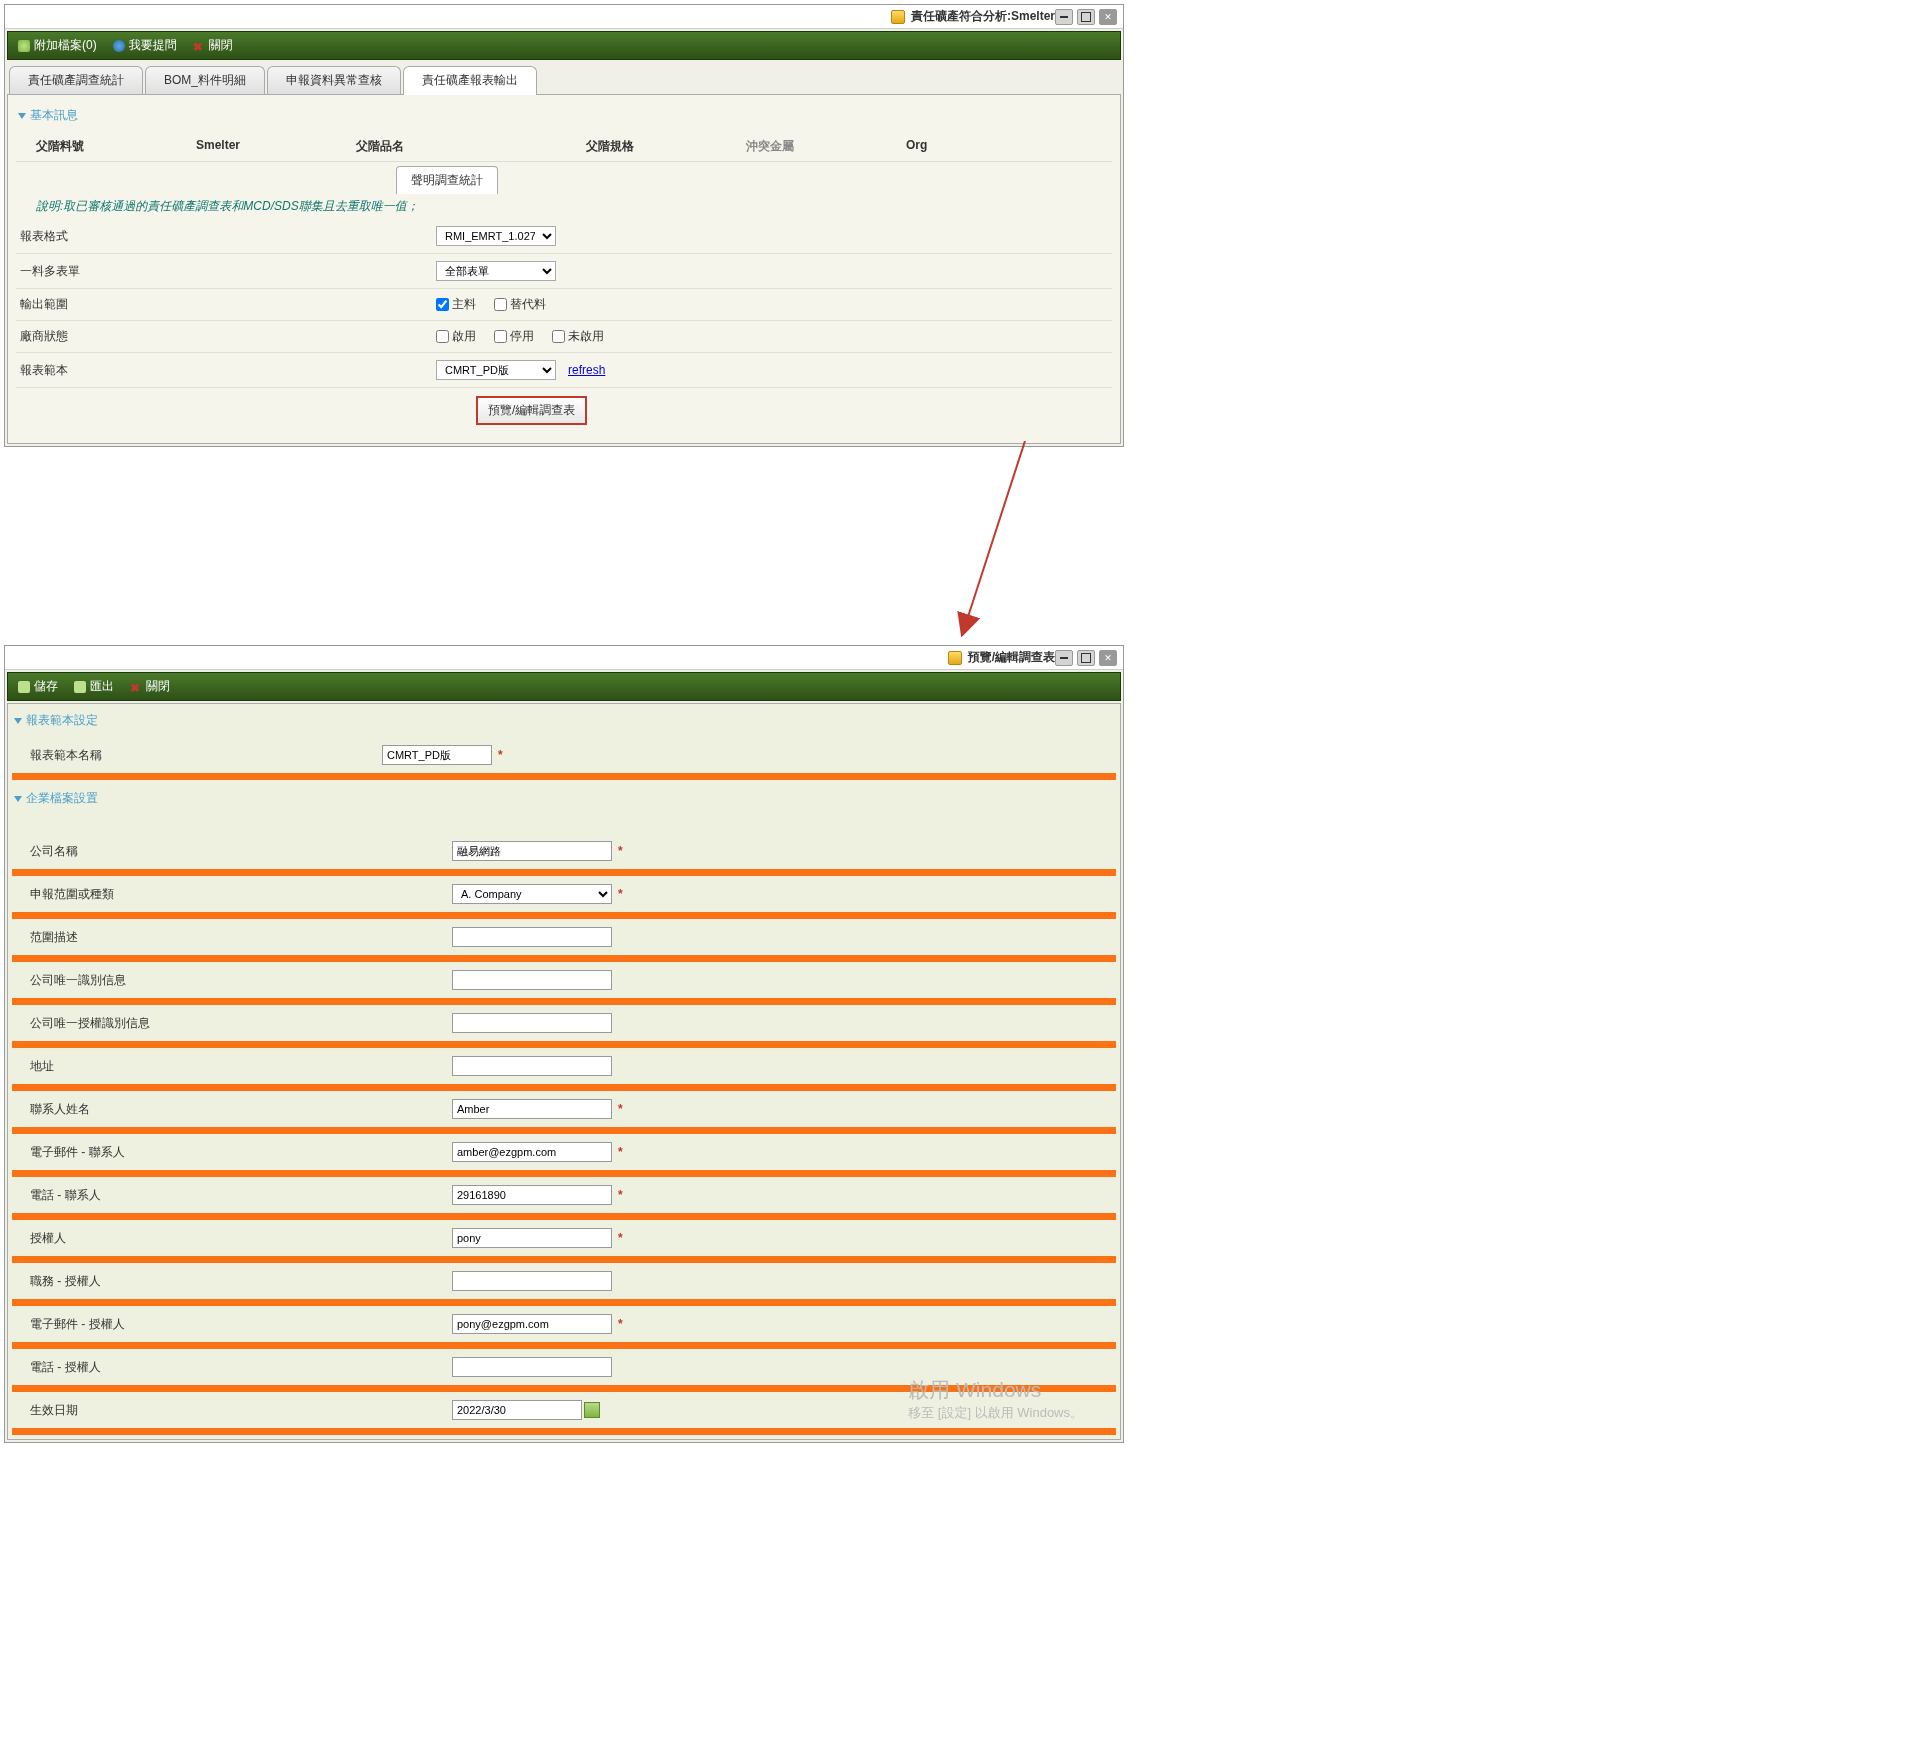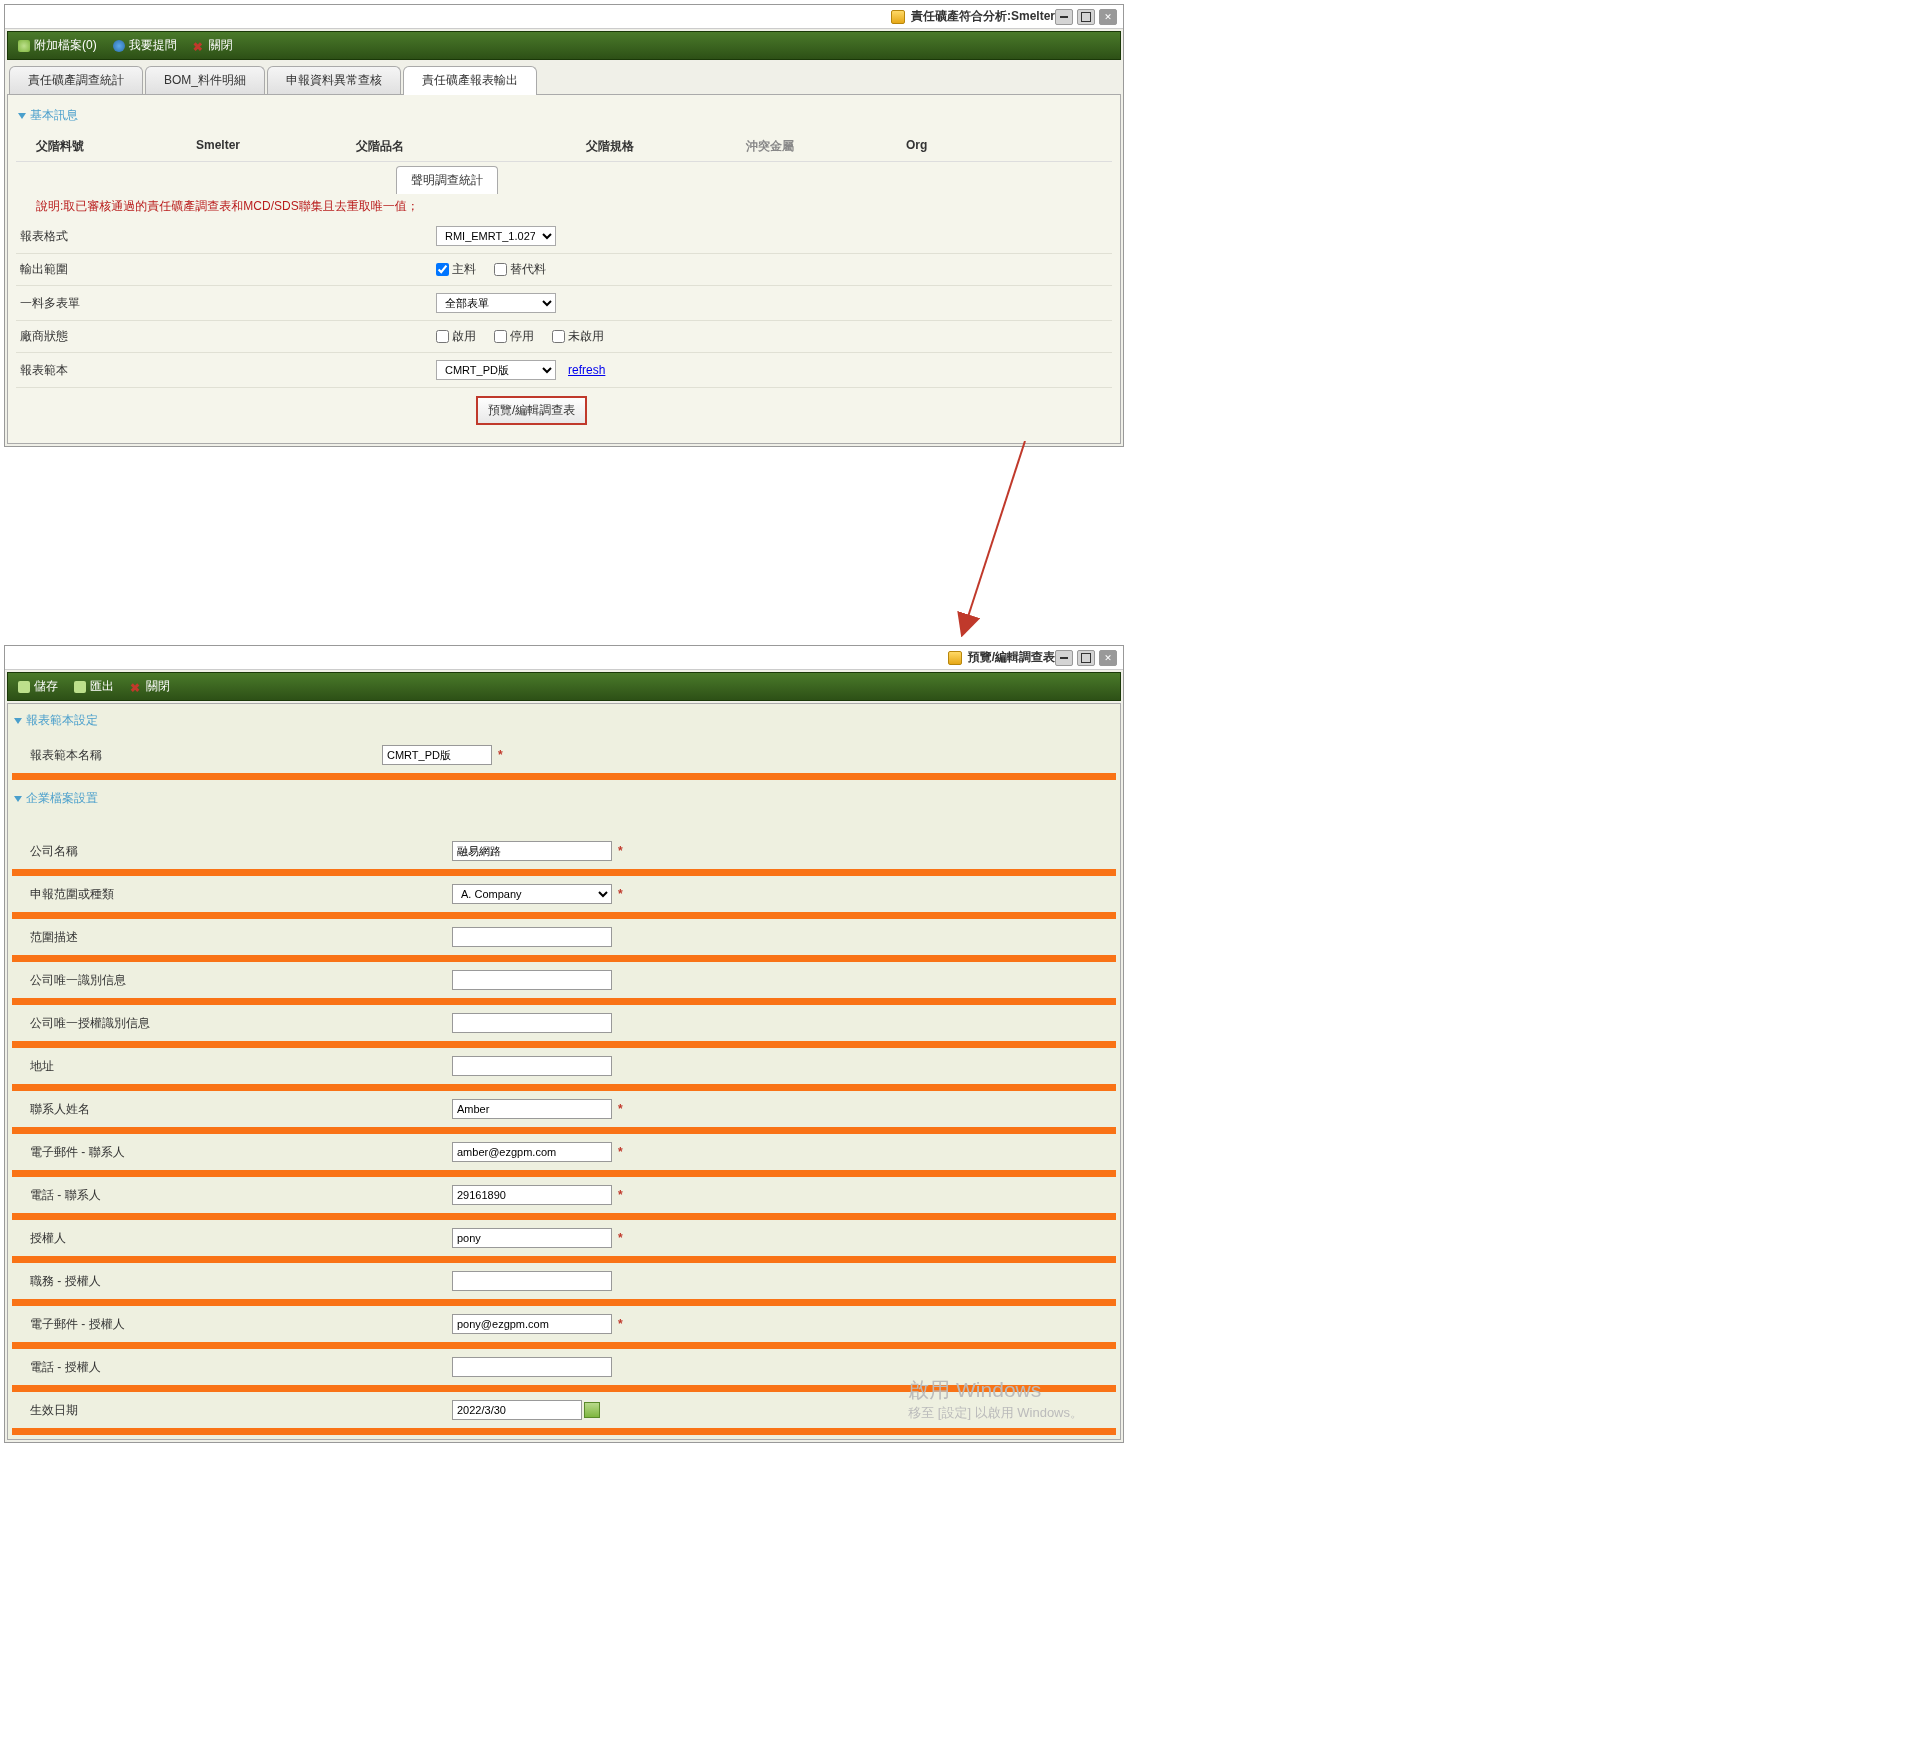--- a/index.html
+++ b/index.html
@@ -125,21 +125,21 @@
   display: inline-block;
   border: 1px solid #aaa;
   border-bottom: none;
   padding: 5px 14px;
   background: #fff;
   border-radius: 4px 4px 0 0;
   margin-left: 380px;
   margin-top: 4px;
 }
 
-.note { color: #b91c1c; padding: 4px 0 4px 20px; }
+.note { color: #0f766e; padding: 4px 0 4px 20px; font-style: italic; }
 
 .form-row {
   display: flex;
   align-items: center;
   padding: 7px 0;
   border-bottom: 1px solid #e0e0d4;
 }
 .form-row .lbl { width: 420px; padding-left: 4px; }
 .form-row .ctrl { flex: 1; display:flex; align-items:center; gap:6px; }
 .form-row input[type=text], .form-row select {
@@ -264,44 +264,44 @@
       <span>聲明調查統計</span>
     </div>
 
     <div class="note">說明:取已審核通過的責任礦產調查表和MCD/SDS聯集且去重取唯一值；</div>
 
     <div class="form-row">
       <div class="lbl">報表格式</div>
       <div class="ctrl">
         <select style="width:120px;">
           <option>RMI_EMRT_1.027_K.xlsx</option>
+        </select>
+      </div>
+    </div>
+
+    <div class="form-row">
+      <div class="lbl">一料多表單</div>
+      <div class="ctrl">
+        <select style="width:120px;">
+          <option>全部表單</option>
         </select>
       </div>
     </div>
 
     <div class="form-row">
       <div class="lbl">輸出範圍</div>
       <div class="ctrl">
         <span class="cb">
             <input type="checkbox" checked="" style="">
             <span>主料</span>
           </span>
         <span class="cb">
             <input type="checkbox" style="">
             <span>替代料</span>
           </span>
-      </div>
-    </div>
-
-    <div class="form-row">
-      <div class="lbl">一料多表單</div>
-      <div class="ctrl">
-        <select style="width:120px;">
-          <option>全部表單</option>
-        </select>
       </div>
     </div>
 
     <div class="form-row">
       <div class="lbl">廠商狀態</div>
       <div class="ctrl">
         <span class="cb">
             <input type="checkbox" style="">
             <span>啟用</span>
           </span>

